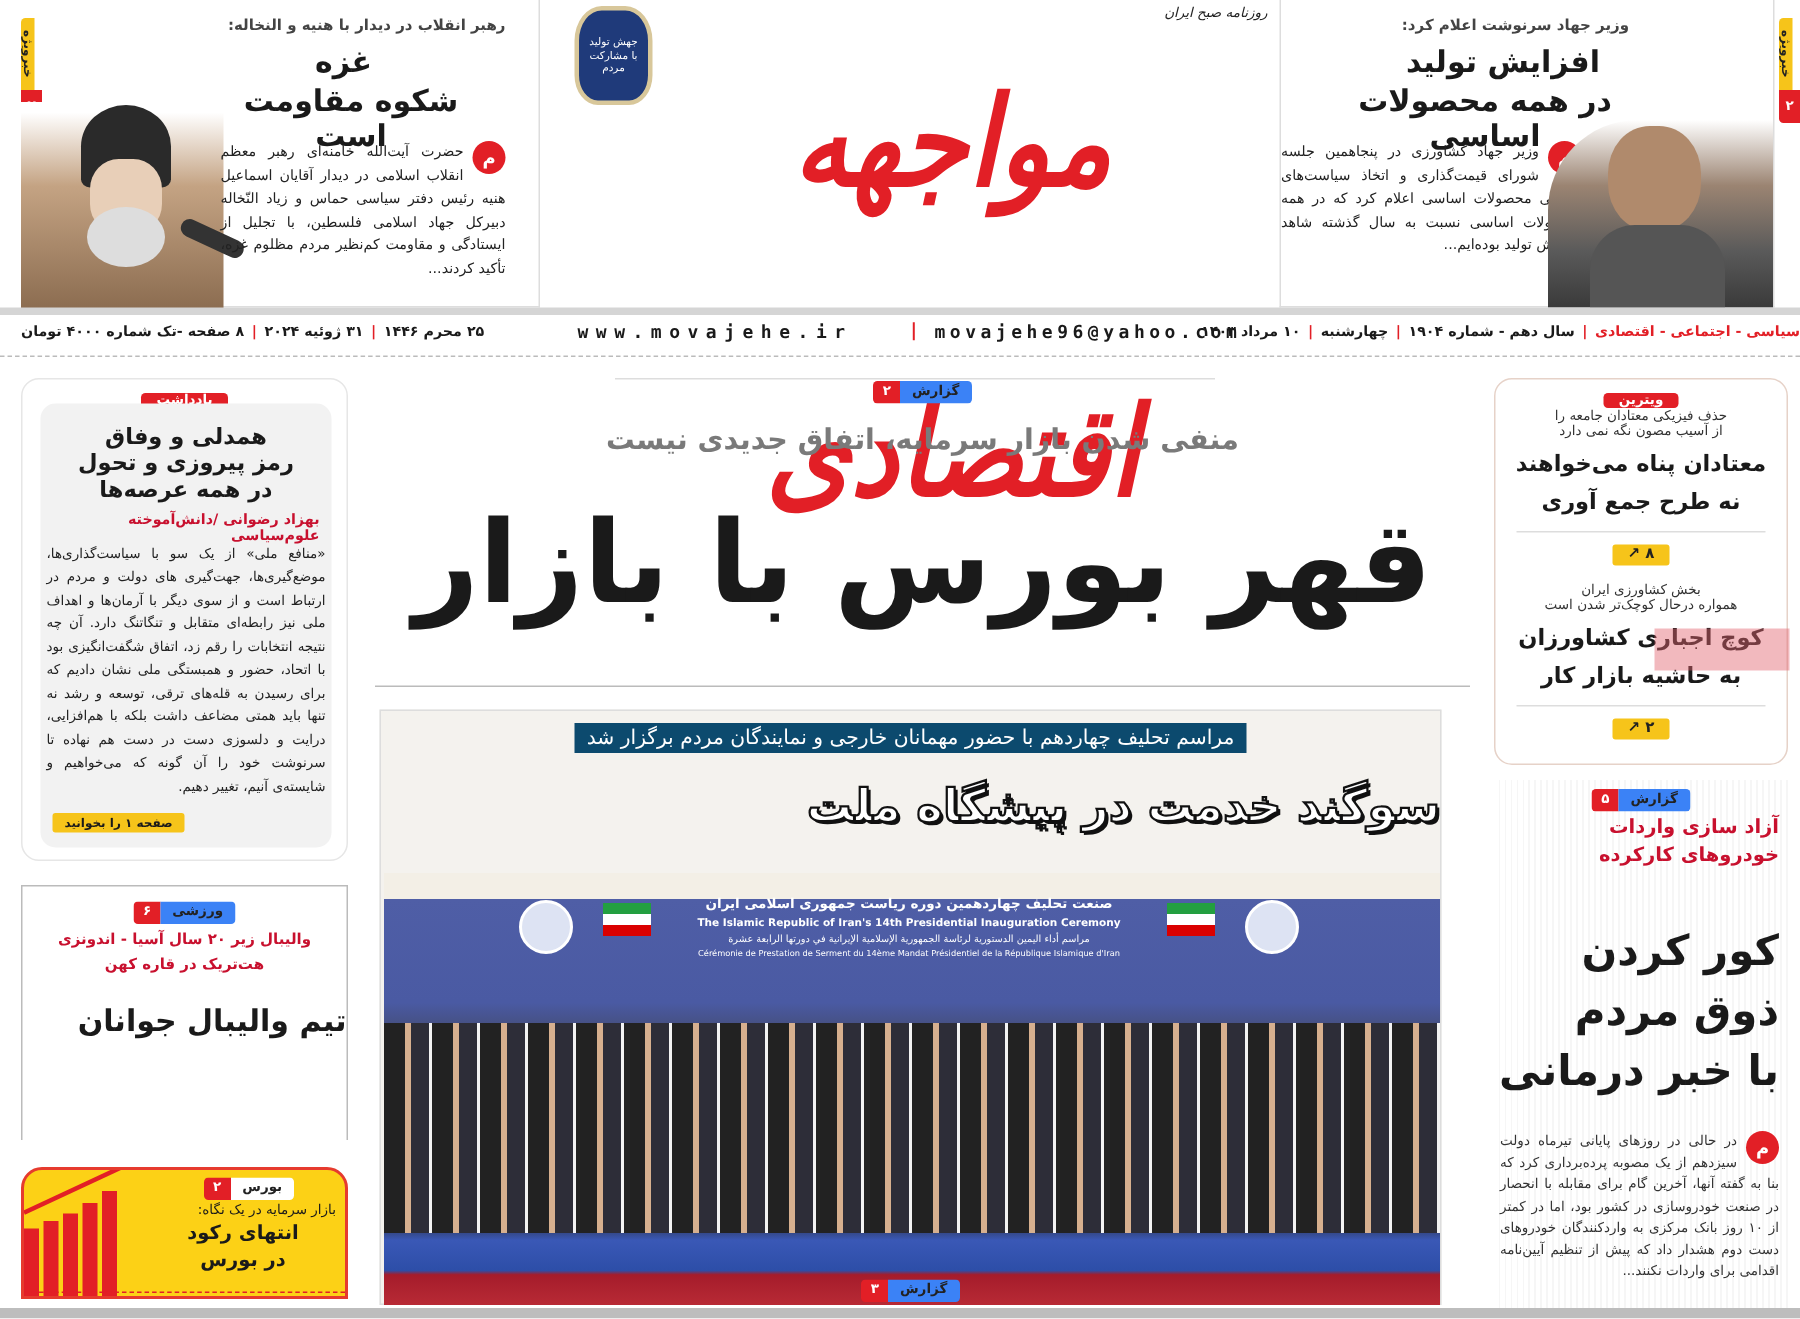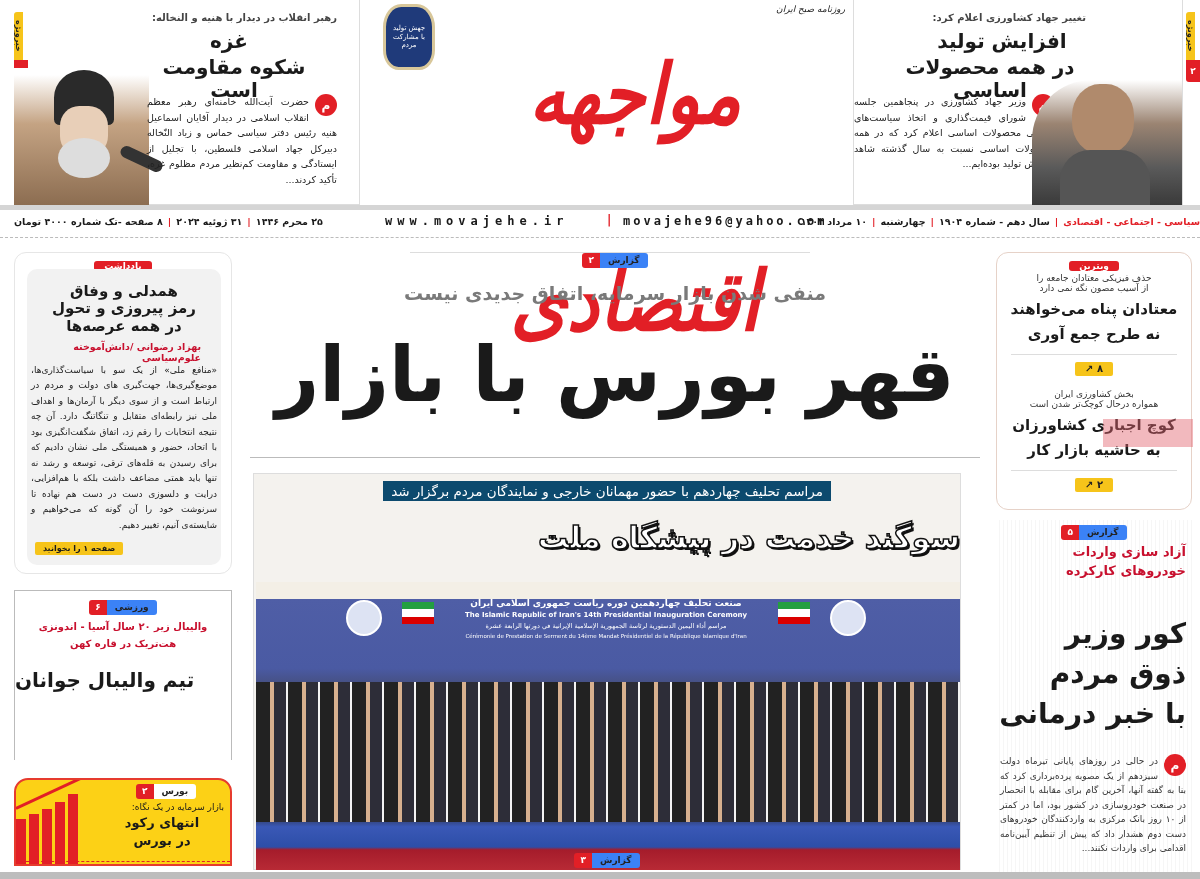--- a/index.html
+++ b/index.html
@@ -49,21 +49,21 @@
   <div class="abs" style="left:18px;top:4px;width:52px;height:66px;background:#1f3a7a;border:3px solid #d8c79a;border-radius:35% 35% 30% 30%;color:#fff;font-size:7px;text-align:center;display:flex;align-items:center;justify-content:center;padding:4px;line-height:1.2">
     <span>جهش تولید با مشارکت مردم</span>
   </div>
   <div class="abs" style="right:0;top:4px;font-size:9px;font-style:italic;color:#222;direction:rtl">روزنامه صبح ایران</div>
   <div class="abs" style="left:60px;top:18px;width:420px;height:190px;color:#e21f26;direction:rtl;text-align:center">
     <div style="font-family:'DejaVu Serif',serif;font-size:72px;font-weight:bold;font-style:italic;line-height:180px;letter-spacing:-2px;transform:scaleY(1.15)">مواجهه اقتصادی</div>
   </div>
 </div>
 
 <div class="box" style="left:853px;top:0;width:330px;height:205px;border-top:none">
-  <div class="rtl abs" style="right:96px;top:12px;font-size:10px;color:#444;font-weight:bold">تغییر جهاد کشاورزی اعلام کرد:</div>
+  <div class="rtl abs" style="right:96px;top:12px;font-size:10px;color:#444;font-weight:bold">وزیر جهاد سرنوشت اعلام کرد:</div>
   <div class="hl ctr abs" style="right:110px;top:30px;font-size:20px;width:140px">افزایش تولید</div>
   <div class="hl ctr abs" style="right:92px;top:56px;font-size:20px;width:200px">در همه محصولات اساسی</div>
   <div class="rtl abs body-txt" style="right:128px;top:94px;width:200px">
     <span class="logo-dot">م</span>
     <span>وزیر جهاد کشاورزی در پنجاهمین جلسه شورای قیمت‌گذاری و اتخاذ سیاست‌های حمایتی محصولات اساسی اعلام کرد که در همه محصولات اساسی نسبت به سال گذشته شاهد افزایش تولید بوده‌ایم...</span>
   </div>
   <div class="abs" style="right:0;top:80px;width:150px;height:125px;background:linear-gradient(180deg,#fff 0%,#9b8472 35%,#5a5a5a 70%,#3a3a3a 100%);border-radius:60px 0 0 0">
     <div style="position:absolute;left:40px;top:4px;width:62px;height:70px;background:#b08a6c;border-radius:45%"></div>
     <div style="position:absolute;left:28px;top:70px;width:90px;height:55px;background:#555;border-radius:30px 30px 0 0"></div>
   </div>
@@ -97,38 +97,38 @@
 </div>
 
 <div class="abs" style="left:14px;top:252px;width:218px;height:322px;border:1px solid #e6e6e6;border-radius:12px">
   <div class="abs ctr" style="left:0;right:0;top:1px"><span class="tag-red">یادداشت</span></div>
   <div class="abs" style="left:12px;top:16px;width:194px;height:296px;background:#f2f2f2;border-radius:10px">
     <div class="ctr hl" style="margin-top:14px;font-size:15px;direction:rtl">
       <div>همدلی و وفاق</div>
       <div>رمز پیروزی و تحول</div>
       <div>در همه عرصه‌ها</div>
     </div>
-    <div class="rtl" style="margin:6px 20px 0 4px;color:#c8102e;font-size:9.5px;font-weight:bold">بهزاد رضوانی /دانش‌آموخته علوم‌سیاسی</div>
+    <div class="rtl" style="margin:6px 8px 0 4px;color:#c8102e;font-size:9.5px;font-weight:bold">بهزاد رضوانی /دانش‌آموخته علوم‌سیاسی</div>
     <div class="rtl body-txt" style="margin:0 4px;font-size:9px;line-height:15.5px">«منافع ملی» از یک سو با سیاست‌گذاری‌ها، موضع‌گیری‌ها، جهت‌گیری های دولت و مردم در ارتباط است و از سوی دیگر با آرمان‌ها و اهداف ملی نیز رابطه‌ای متقابل و تنگاتنگ دارد. آن چه نتیجه انتخابات را رقم زد، اتفاق شگفت‌انگیزی بود با اتحاد، حضور و همبستگی ملی نشان دادیم که برای رسیدن به قله‌های ترقی، توسعه و رشد نه تنها باید همتی مضاعف داشت بلکه با هم‌افزایی، درایت و دلسوزی دست در دست هم نهاده تا سرنوشت خود را آن گونه که می‌خواهیم و شایسته‌ی آنیم، تغییر دهیم.</div>
     <div class="abs" style="left:8px;bottom:10px;background:#f6c41a;font-size:8px;font-weight:bold;padding:2px 8px;border-radius:2px;direction:rtl">
       <span>صفحه ۱ را بخوانید</span>
     </div>
   </div>
 </div>
 
 <div class="abs" style="left:14px;top:590px;width:218px;height:170px;border-top:1px solid #bbb;border-left:1px solid #bbb;border-right:1px solid #bbb">
   <div class="abs ctr" style="left:0;right:0;top:4px">
     <span class="tag">
         <span class="tn">۶</span>
         <span class="tl">ورزشی</span>
       </span>
   </div>
   <div class="ctr rtl" style="position:absolute;left:0;right:0;top:30px;color:#c8102e;font-size:10px;font-weight:bold">والیبال زیر ۲۰ سال آسیا - اندونزی</div>
   <div class="ctr rtl" style="position:absolute;left:0;right:0;top:47px;text-align:center;color:#c8102e;font-size:10px;font-weight:bold">هت‌تریک در قاره کهن</div>
-  <div class="hl" style="position:absolute;left:0;right:0;top:78px;text-align:left;font-size:20px;direction:rtl">تیم والیبال جوانان</div>
+  <div class="hl" style="position:absolute;left:0;right:0;top:78px;text-align:right;font-size:20px;direction:rtl">تیم والیبال جوانان</div>
 </div>
 
 <div class="abs" style="left:14px;top:778px;width:218px;height:88px;background:#fcd116;border:2px solid #e63b2e;border-radius:14px 14px 0 0;overflow:hidden">
   <div class="abs" style="left:0;bottom:0;width:75px;height:75px">
     <div style="position:absolute;left:0;bottom:0;width:10px;height:45px;background:#e21f26"></div>
     <div style="position:absolute;left:13px;bottom:0;width:10px;height:50px;background:#e21f26"></div>
     <div style="position:absolute;left:26px;bottom:0;width:10px;height:55px;background:#e21f26"></div>
     <div style="position:absolute;left:39px;bottom:0;width:10px;height:62px;background:#e21f26"></div>
     <div style="position:absolute;left:52px;bottom:0;width:10px;height:70px;background:#e21f26"></div>
     <div style="position:absolute;left:0;top:18px;width:85px;height:3px;background:#e21f26;transform:rotate(-25deg);transform-origin:left"></div>
@@ -211,21 +211,21 @@
     <span class="tag">
         <span class="tn">۵</span>
         <span class="tl">گزارش</span>
       </span>
   </div>
   <div class="rtl" style="position:absolute;right:6px;top:22px;color:#c8102e;font-weight:bold;font-size:13px;line-height:19px">
     <div>آزاد سازی واردات</div>
     <div>خودروهای کارکرده</div>
   </div>
   <div class="rtl hl" style="position:absolute;right:6px;top:94px;font-size:28px;line-height:40px">
-    <div>کور وزیر</div>
+    <div>کور کردن</div>
     <div>ذوق مردم</div>
     <div>با خبر درمانی</div>
   </div>
   <div class="rtl body-txt" style="position:absolute;right:6px;top:234px;width:186px;font-size:9px;line-height:14.5px;color:#333">
     <span class="logo-dot">م</span>
     <span>در حالی در روزهای پایانی تیرماه دولت سیزدهم از یک مصوبه پرده‌برداری کرد که بنا به گفته آنها، آخرین گام برای مقابله با انحصار در صنعت خودروسازی در کشور بود، اما در کمتر از ۱۰ روز بانک مرکزی به واردکنندگان خودروهای دست دوم هشدار داد که پیش از تنظیم آیین‌نامه اقدامی برای واردات نکنند...</span>
   </div>
 </div>
 
 <div class="abs" style="left:0;top:872px;width:1200px;height:7px;background:#bdbdbd"></div>

